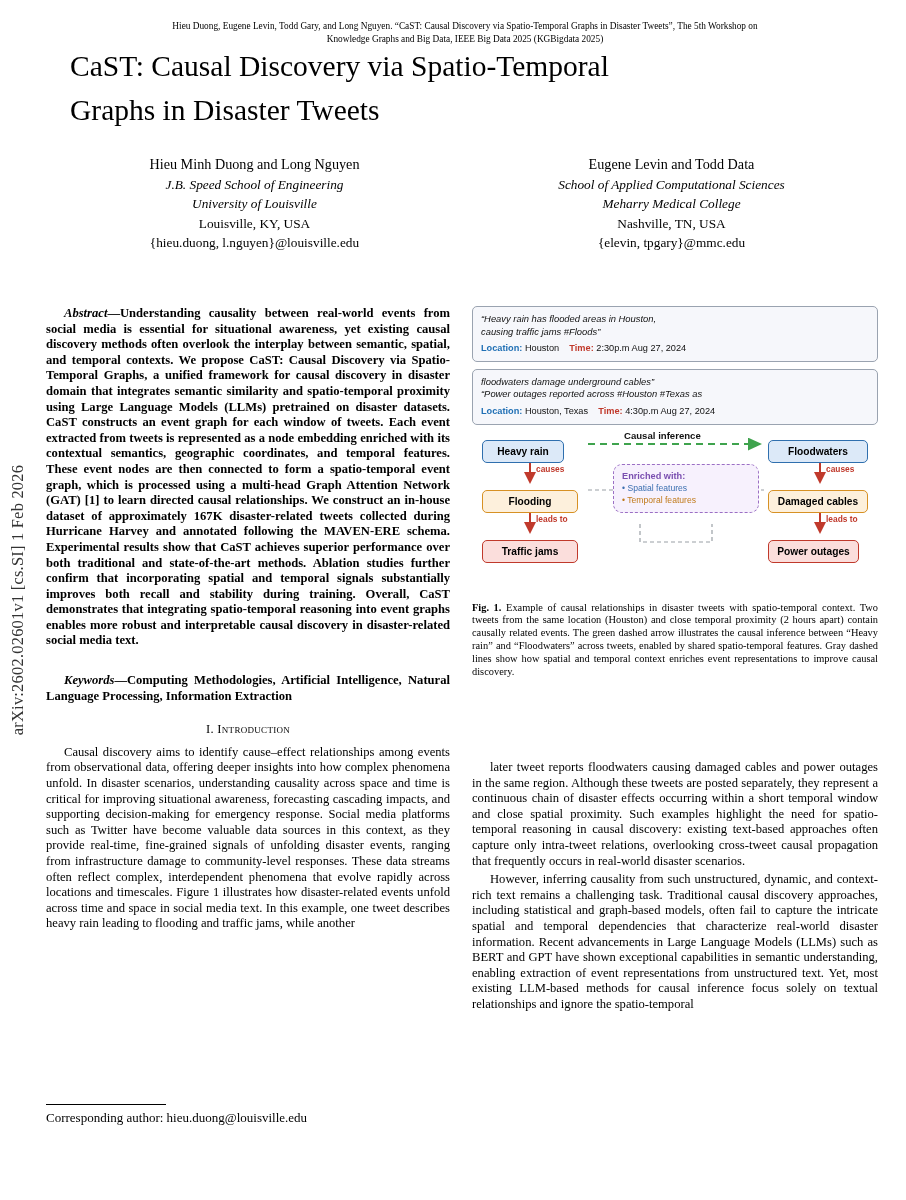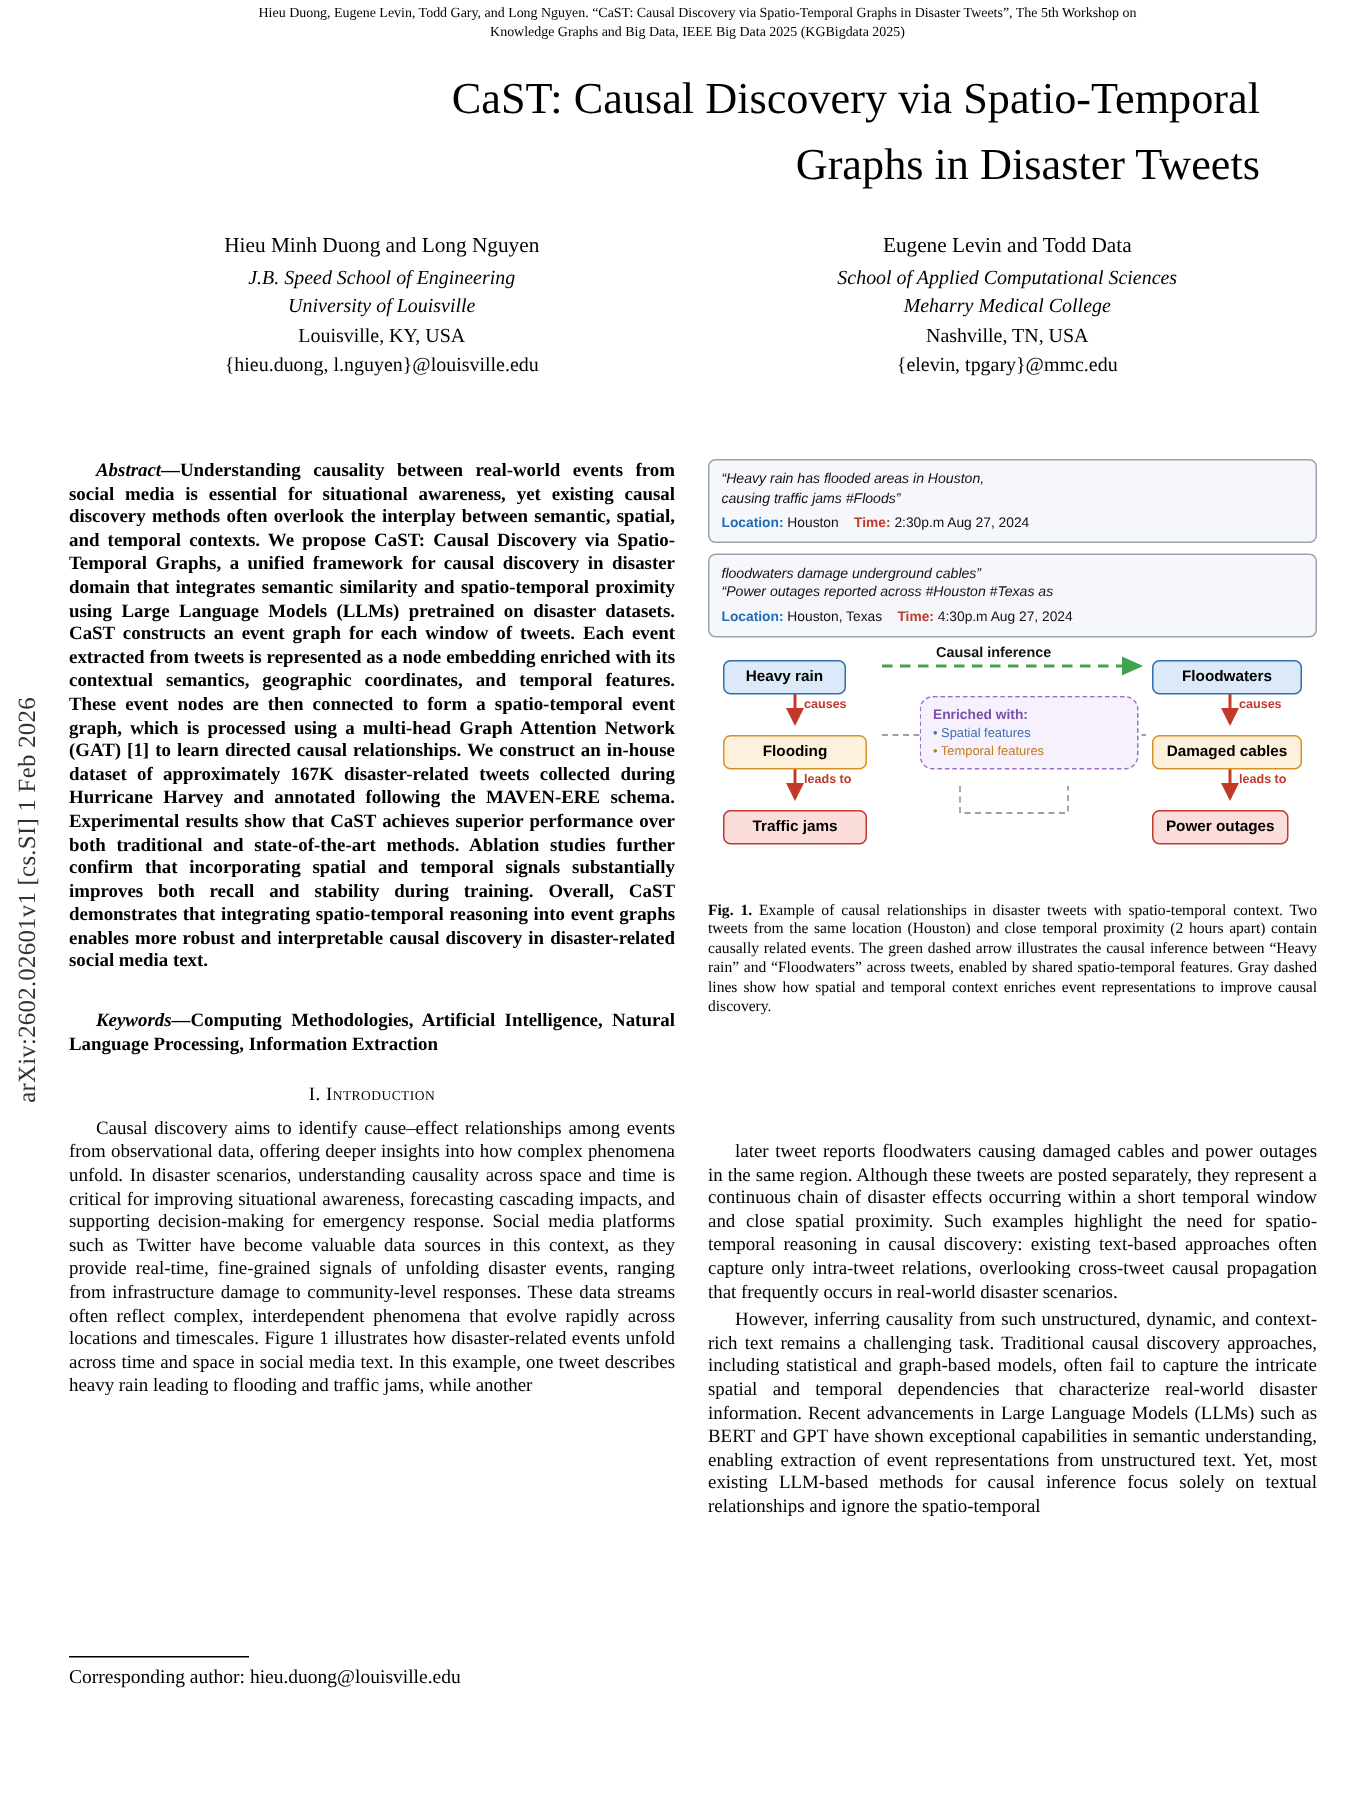--- a/index.html
+++ b/index.html
@@ -13,42 +13,42 @@
   }
   .page { position:absolute; inset:0; }
 
   
   .banner {
     position:absolute; top:0; left:40px; right:16px;
     text-align:center;
     font-size:9.3px; line-height:12.5px;
     font-family:"Liberation Serif", serif;
   }
-  .banner .l1 { padding-top:3px; }
+  .banner .l1 { padding-top:20px; }
 
   
   .arxiv {
     position:absolute;
     left:-2px; top:0;
     width:1200px; height:28px;
     transform-origin: 0 0;
     transform: rotate(-90deg) translate(-1200px, 0);
     display:flex; align-items:center; justify-content:center;
     font-size:16.5px; letter-spacing:0.2px;
     color:#333;
     font-family:"Liberation Serif", serif;
   }
   .arxiv-wrap{
     position:absolute; left:6px; top:0; width:30px; height:1200px;
   }
 
   
   .title {
     position:absolute; top:44px; left:70px; width:770px;
-    text-align:right;
+    text-align:left;
     font-size:29.5px; line-height:44px;
     font-family:"Liberation Serif", serif;
   }
 
   
   .authors {
     position:absolute; top:155px; left:46px; right:26px;
     display:flex;
   }
   .auth-col { flex:1; text-align:center; font-size:13.3px; line-height:19.5px; }

